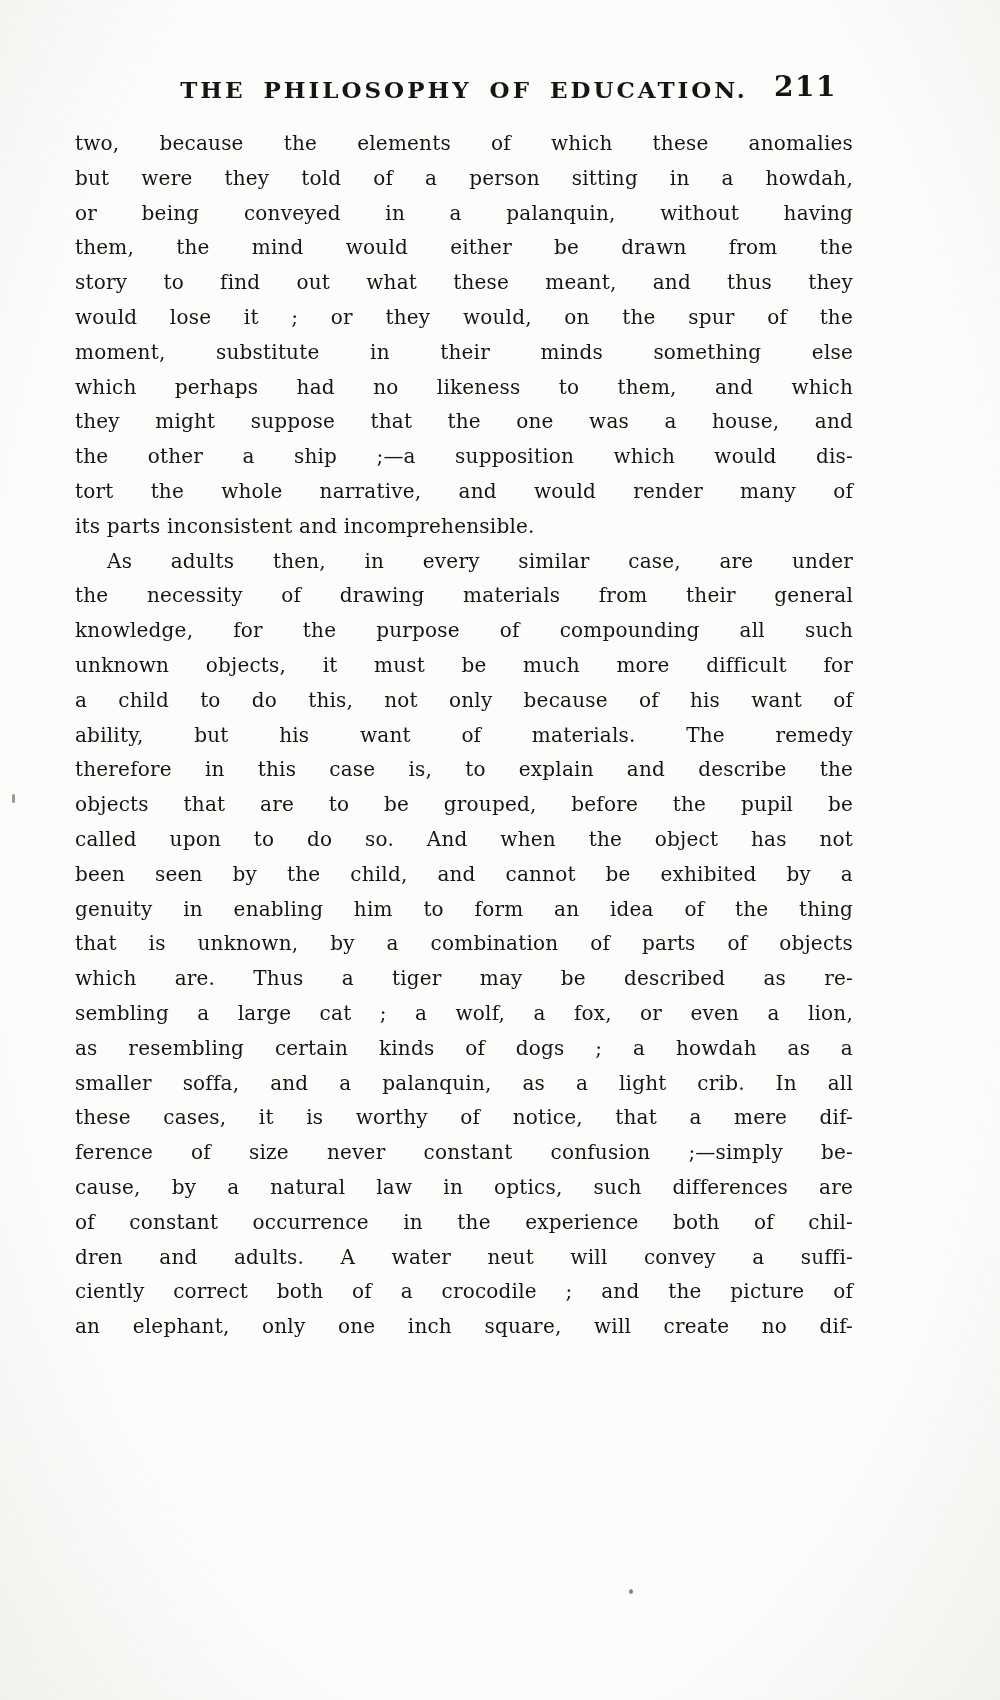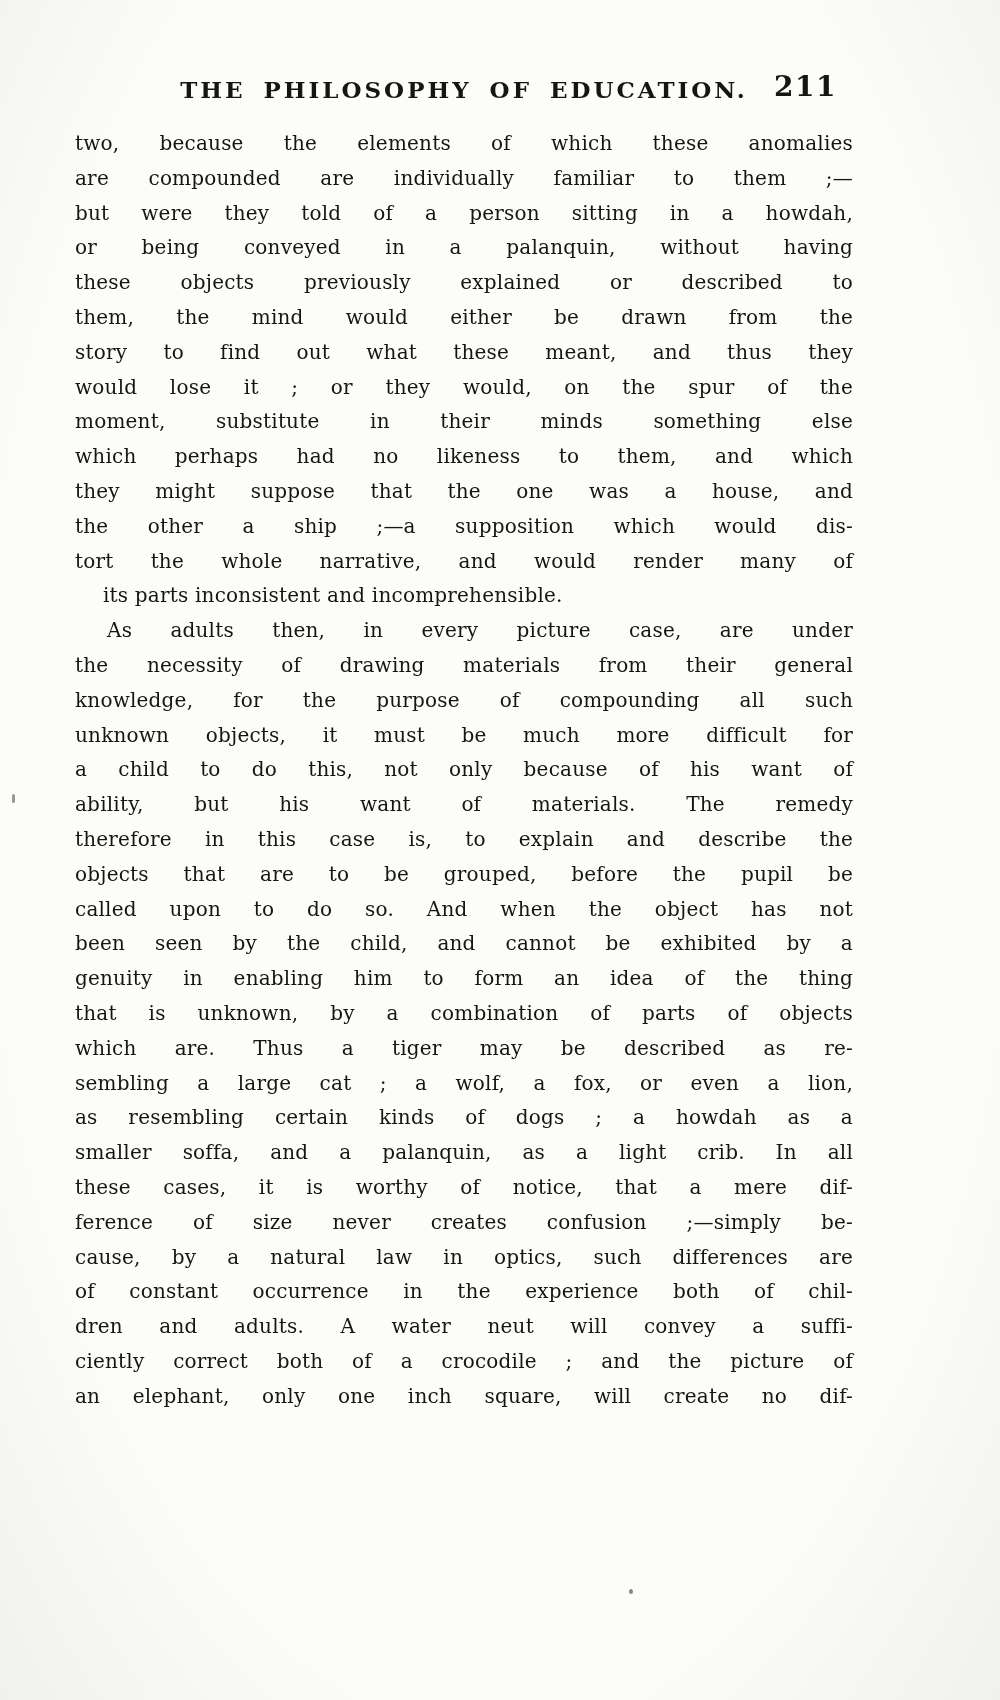--- a/index.html
+++ b/index.html
@@ -45,21 +45,21 @@
     line-height: 34.8px;
     letter-spacing: 0.2px;
   }
   .paragraph { display: block; }
   .line {
     text-align: justify;
     text-align-last: justify;
     white-space: nowrap; 
   }
   .line { white-space: normal; }
-  .line.flush { text-align-last: left; margin-left: 28px; }
+  .line.flush { text-align-last: left; }
   .line.indent { text-indent: 32px; }
   .artifact {
     position: absolute;
     background: #4a473f;
     pointer-events: none;
   }
   .artifact-left {
     left: 12px; top: 794px;
     width: 3px; height: 9px;
     border-radius: 2px;
@@ -78,53 +78,51 @@
 <div class="page-surface"></div>
 
 <header class="running-head">
   <span class="head-title">THE PHILOSOPHY OF EDUCATION.</span>
   <span class="page-number">211</span>
 </header>
 
 <main class="text-block">
     <div class="paragraph">
       <div class="line">two, because the elements of which these anomalies</div>
-      <div class="line">are compounded are individually familiar to them ;—</div>
       <div class="line">but were they told of a person sitting in a howdah,</div>
       <div class="line">or being conveyed in a palanquin, without having</div>
-      <div class="line">these objects previously explained or described to</div>
       <div class="line">them, the mind would either be drawn from the</div>
       <div class="line">story to find out what these meant, and thus they</div>
       <div class="line">would lose it ; or they would, on the spur of the</div>
       <div class="line">moment, substitute in their minds something else</div>
       <div class="line">which perhaps had no likeness to them, and which</div>
       <div class="line">they might suppose that the one was a house, and</div>
       <div class="line">the other a ship ;—a supposition which would dis-</div>
       <div class="line">tort the whole narrative, and would render many of</div>
       <div class="line flush">its parts inconsistent and incomprehensible.</div>
     </div>
     <div class="paragraph">
-      <div class="line indent">As adults then, in every picture case, are under</div>
+      <div class="line indent">As adults then, in every similar case, are under</div>
       <div class="line">the necessity of drawing materials from their general</div>
       <div class="line">knowledge, for the purpose of compounding all such</div>
       <div class="line">unknown objects, it must be much more difficult for</div>
       <div class="line">a child to do this, not only because of his want of</div>
       <div class="line">ability, but his want of materials. The remedy</div>
       <div class="line">therefore in this case is, to explain and describe the</div>
       <div class="line">objects that are to be grouped, before the pupil be</div>
       <div class="line">called upon to do so. And when the object has not</div>
       <div class="line">been seen by the child, and cannot be exhibited by a</div>
       <div class="line">genuity in enabling him to form an idea of the thing</div>
       <div class="line">that is unknown, by a combination of parts of objects</div>
       <div class="line">which are. Thus a tiger may be described as re-</div>
       <div class="line">sembling a large cat ; a wolf, a fox, or even a lion,</div>
       <div class="line">as resembling certain kinds of dogs ; a howdah as a</div>
       <div class="line">smaller soffa, and a palanquin, as a light crib. In all</div>
       <div class="line">these cases, it is worthy of notice, that a mere dif-</div>
-      <div class="line">ference of size never creates confusion ;—simply be-</div>
+      <div class="line">ference of size never constant confusion ;—simply be-</div>
       <div class="line">cause, by a natural law in optics, such differences are</div>
       <div class="line">of constant occurrence in the experience both of chil-</div>
       <div class="line">dren and adults. A water neut will convey a suffi-</div>
       <div class="line">ciently correct both of a crocodile ; and the picture of</div>
       <div class="line">an elephant, only one inch square, will create no dif-</div>
     </div>
   </main>
 
 <span class="artifact artifact-left"></span>
 <span class="artifact artifact-bottom"></span>

